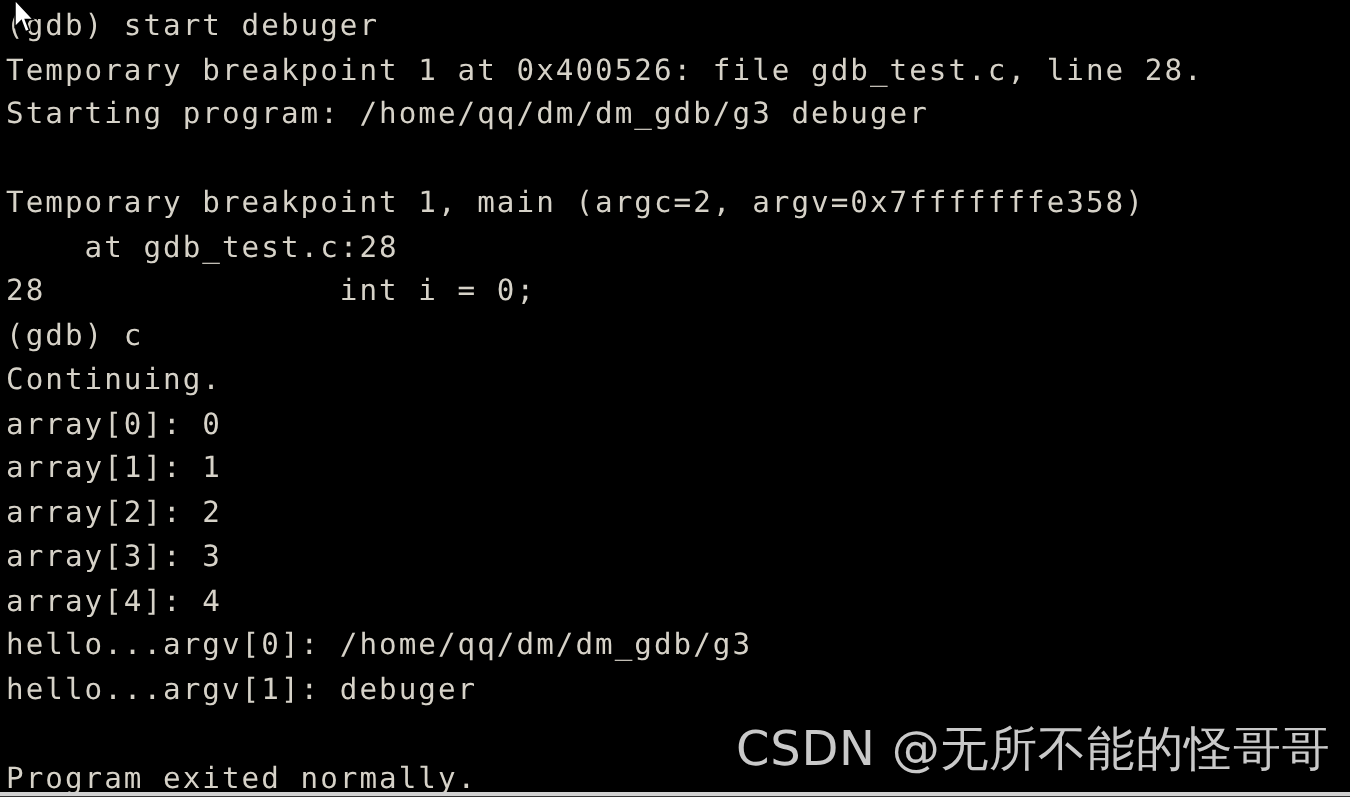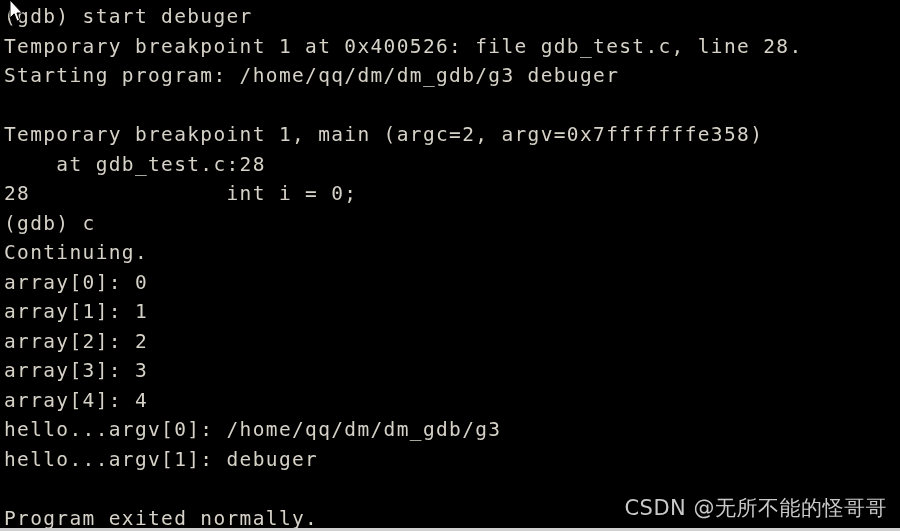--- a/index.html
+++ b/index.html
@@ -42,21 +42,21 @@
     top: 0px;
     width: 16px;
     height: 24px;
     pointer-events: none;
   }
   #watermark {
     position: absolute;
     right: 13px;
     bottom: 6px;
     font-family: "DejaVu Sans", "Liberation Sans", sans-serif;
-    font-size: 21px;
+    font-size: 32px;
     color: #c9c9c9;
     letter-spacing: 0.5px;
     white-space: nowrap;
   }
 </style>
 </head>
 <body>
 
 <div id="terminal-window" style="background: rgb(0, 0, 0);">
 

